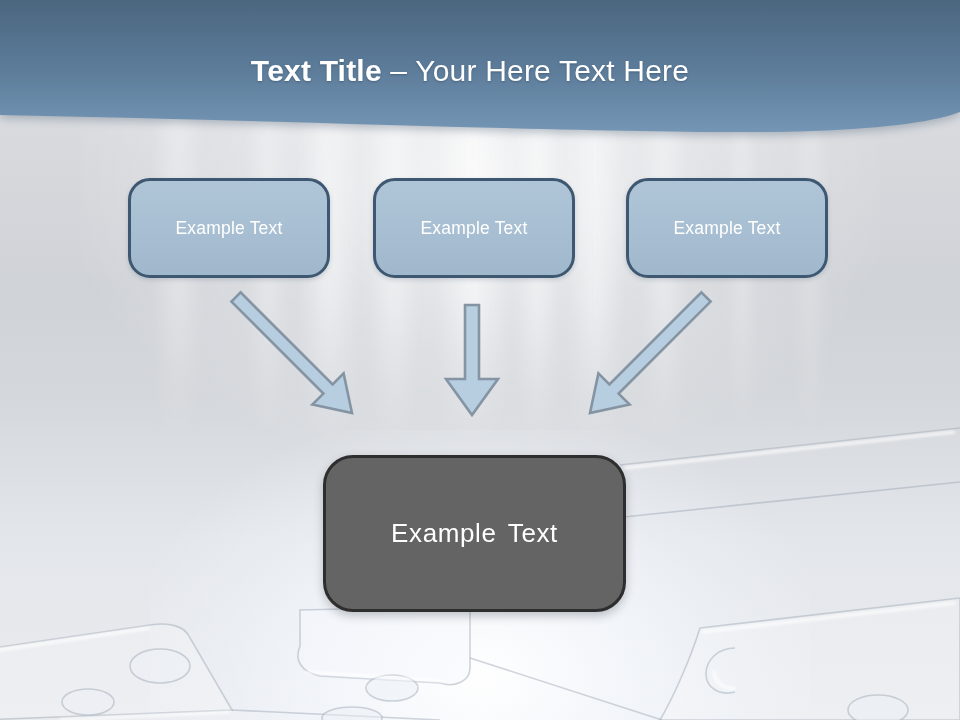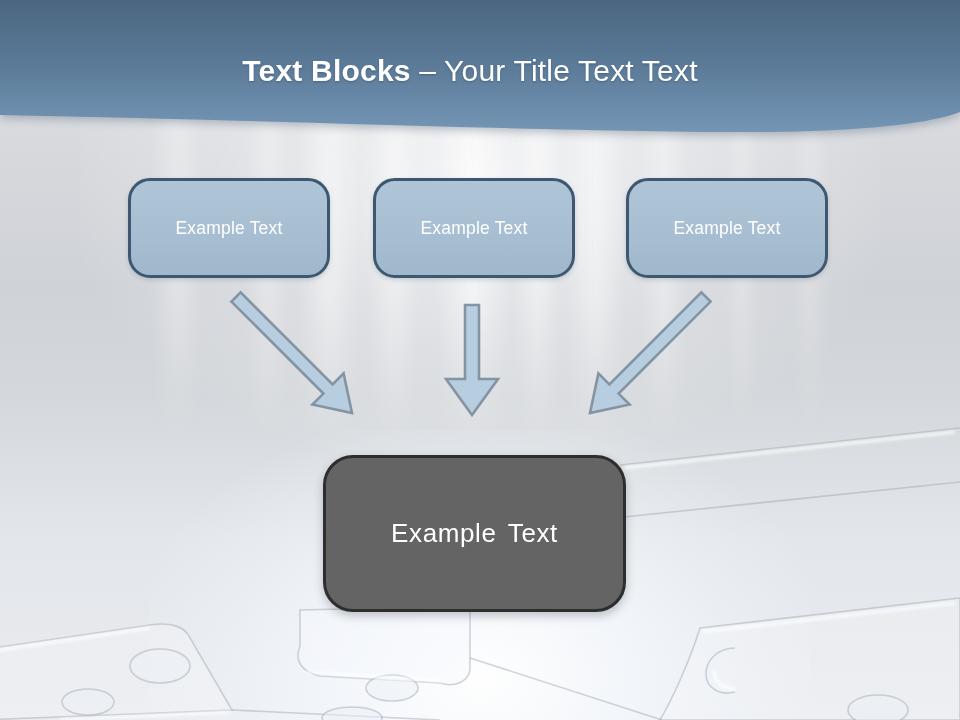--- a/index.html
+++ b/index.html
@@ -120,22 +120,22 @@
     <defs>
       <linearGradient id="hdr" x1="0" y1="0" x2="0" y2="1">
         <stop offset="0" stop-color="#4b667f"></stop>
         <stop offset="0.55" stop-color="#5d7d9b"></stop>
         <stop offset="1" stop-color="#7496b4"></stop>
       </linearGradient>
     </defs>
     <path d="M0,0 H960 V112 C930,123 878,129 798,131.5 C636,135 318,121 0,115 Z" fill="url(#hdr)"></path>
   </svg>
   <div class="title">
-    <b>Text Blocks</b>
-    <span>– Your Title Text Text</span>
+    <b>Text Title</b>
+    <span>– Your Here Text Here</span>
   </div>
 
   <div class="block block-1">
     <span>Example Text</span>
   </div>
   <div class="block block-2">
     <span>Example Text</span>
   </div>
   <div class="block block-3">
     <span>Example Text</span>

